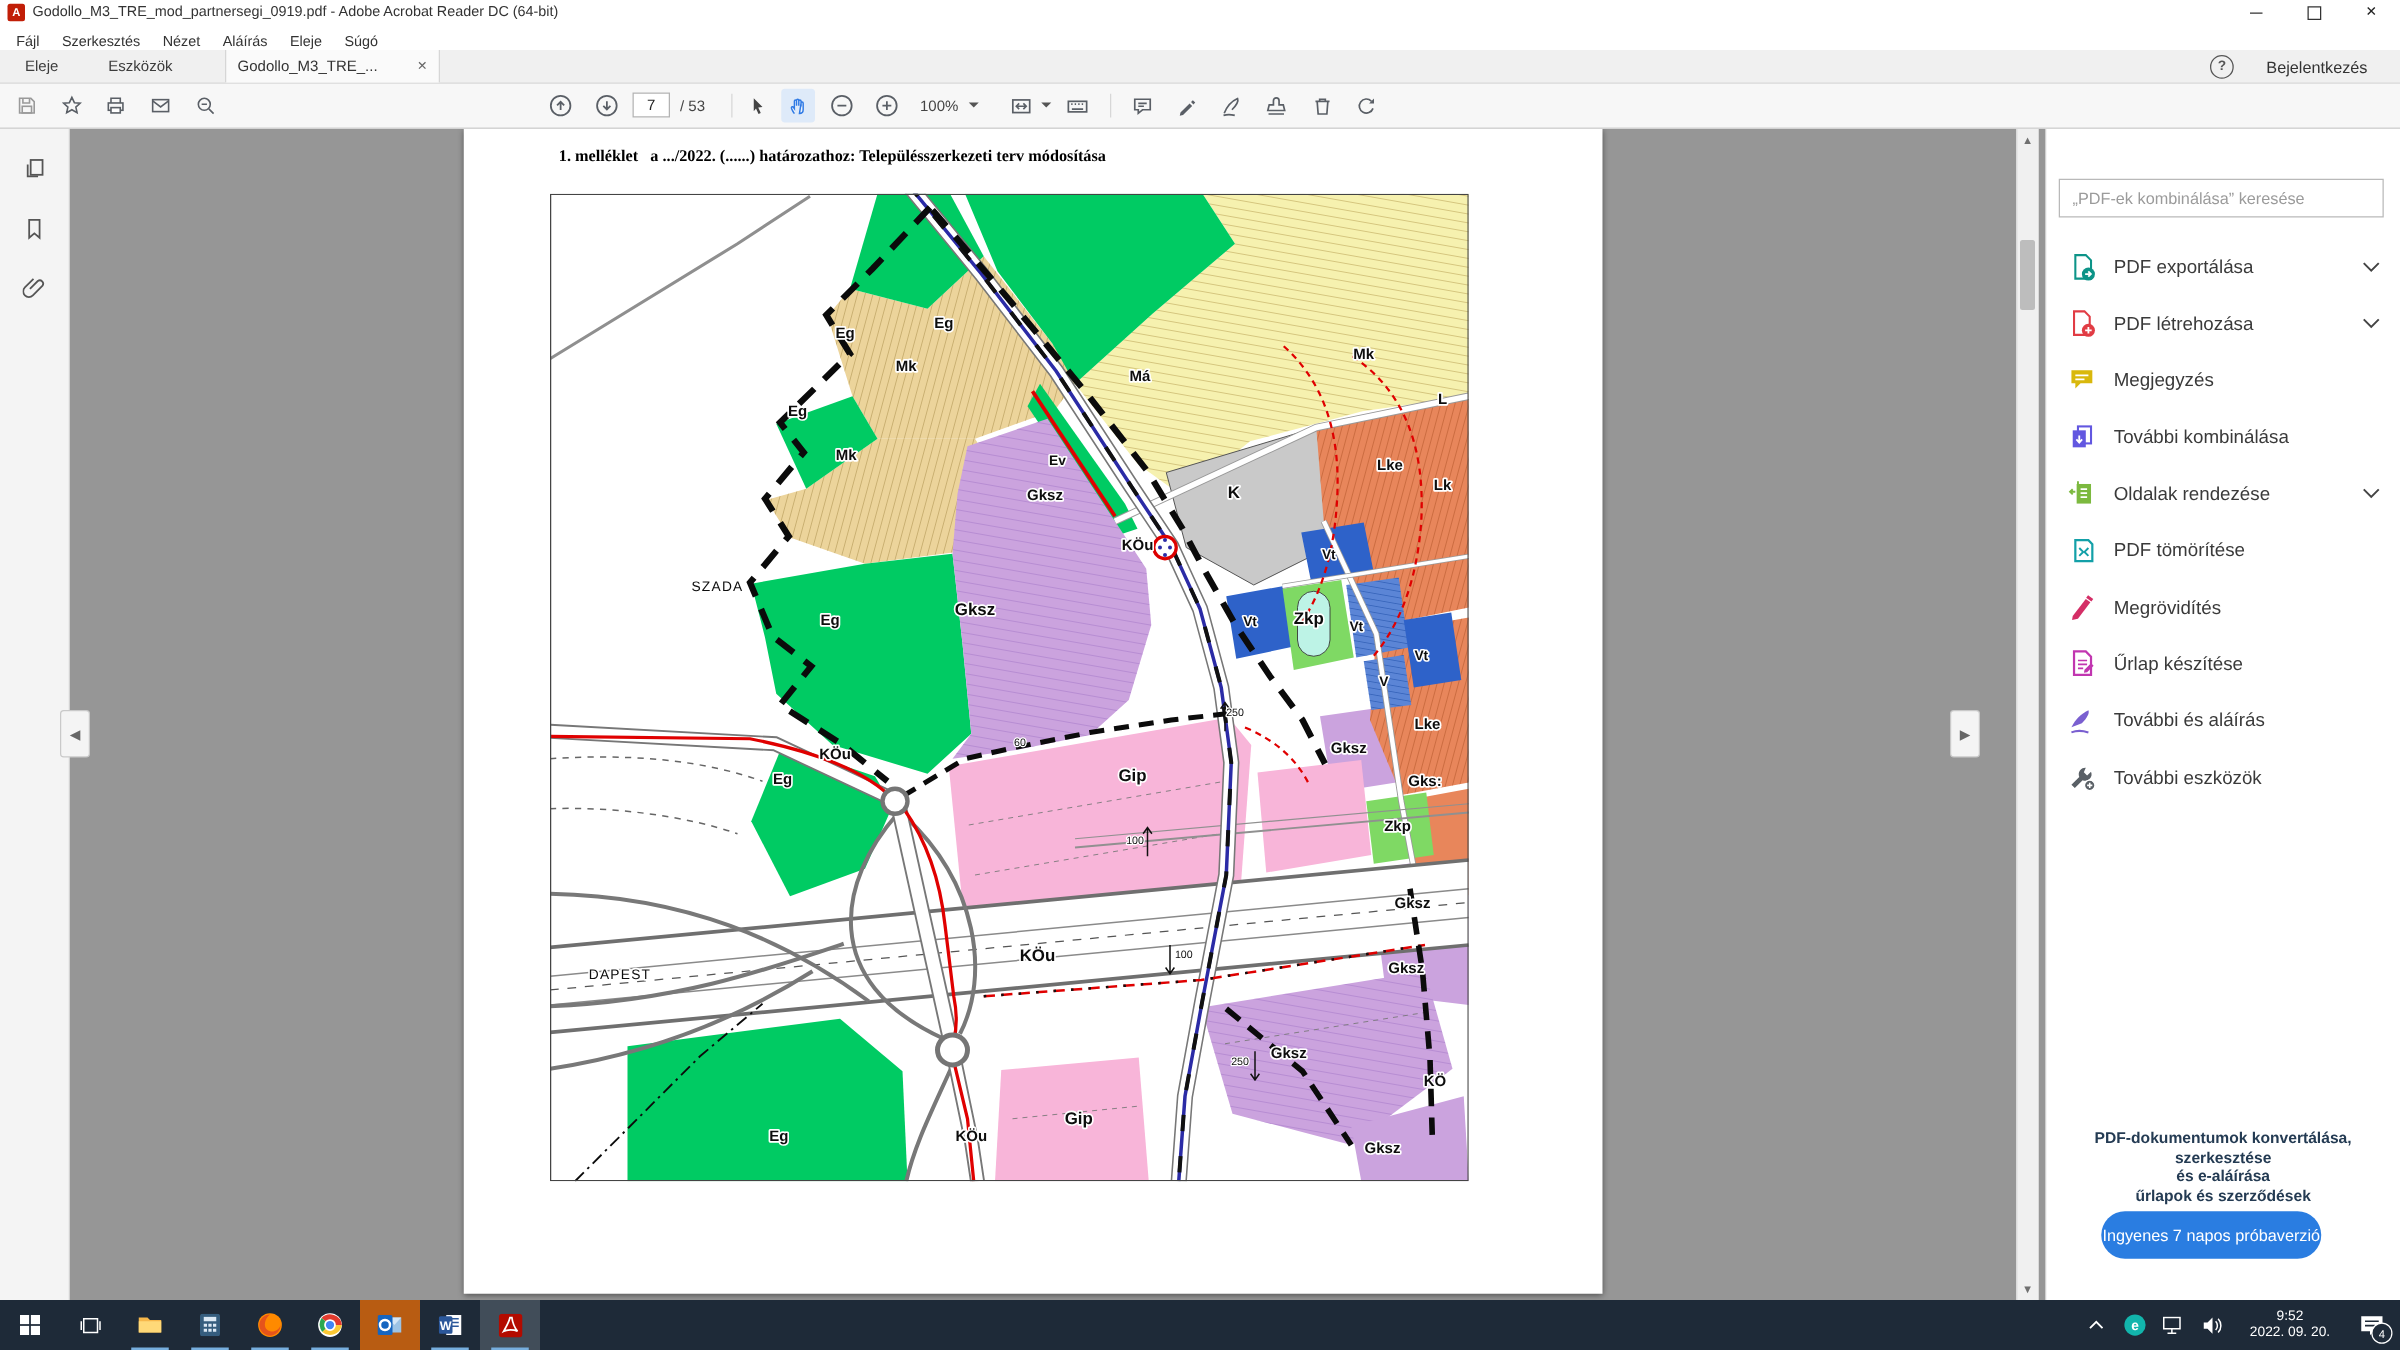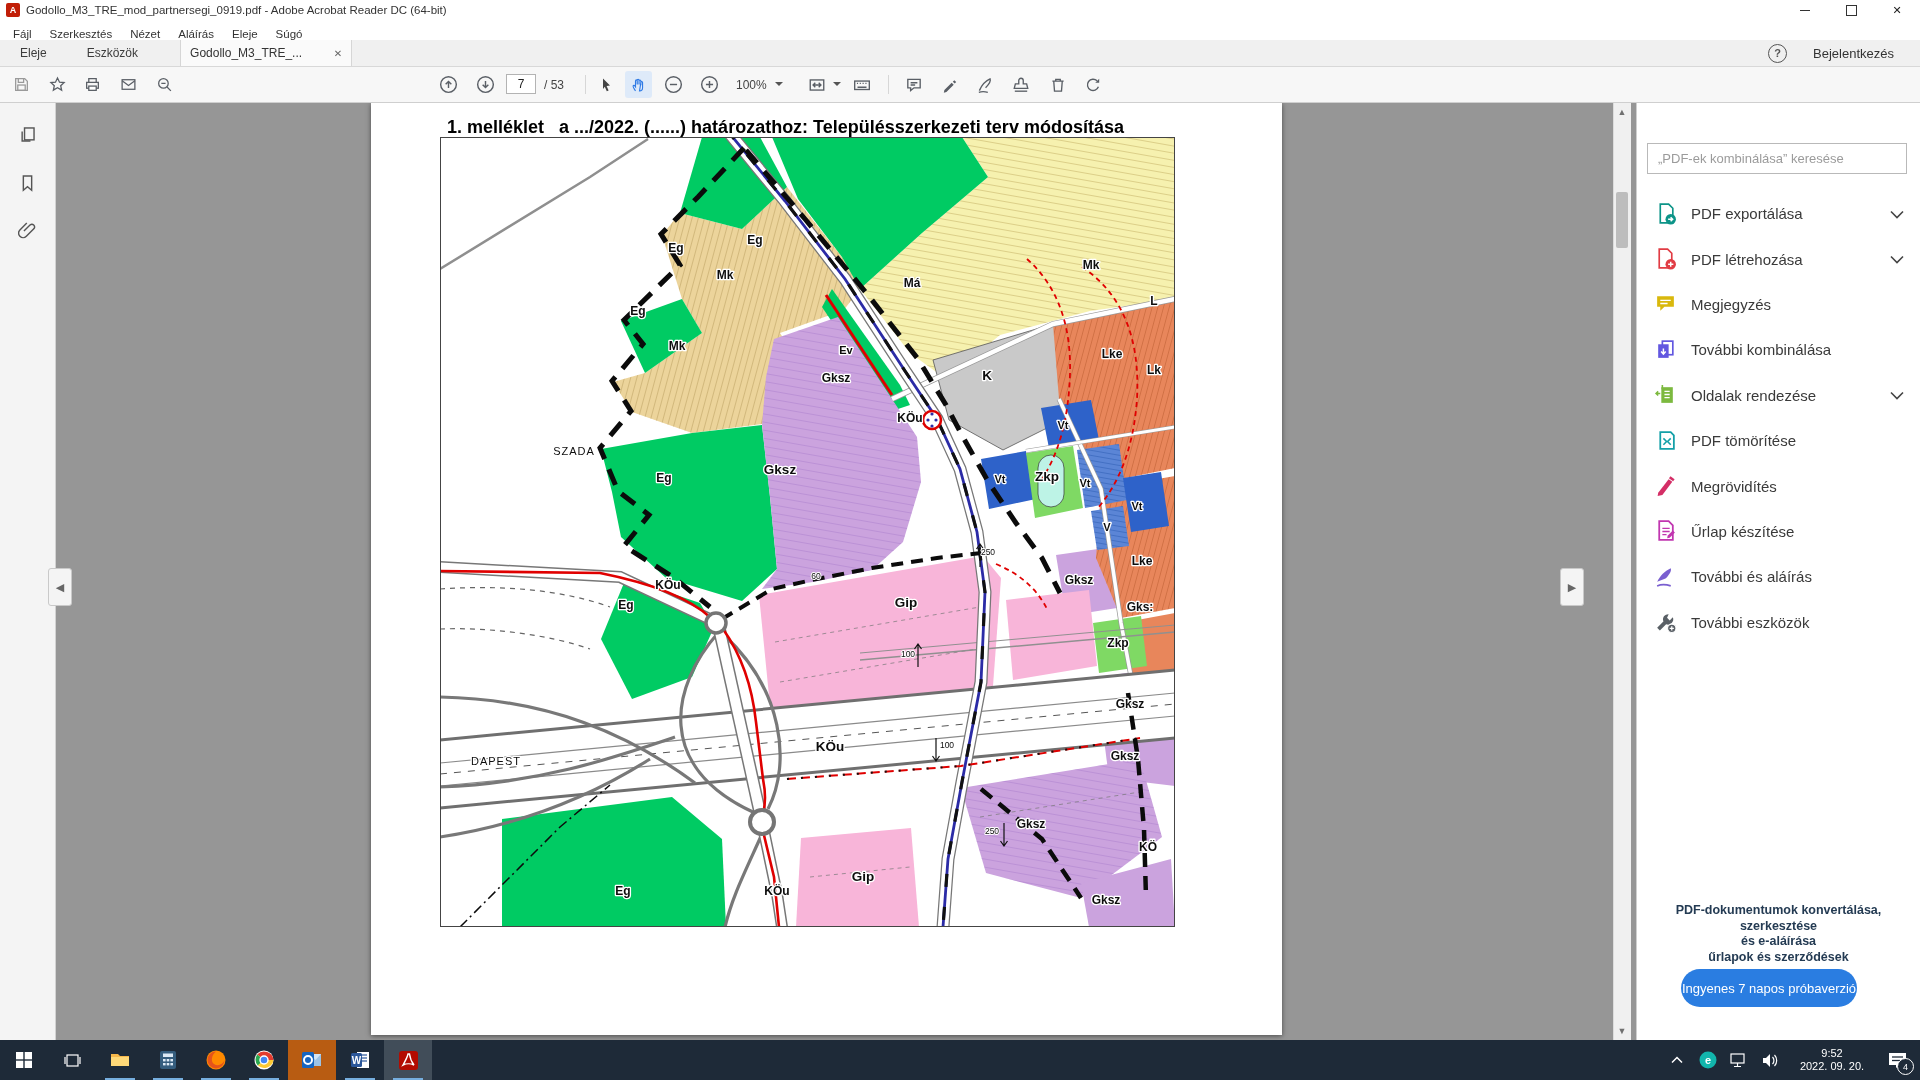--- a/index.html
+++ b/index.html
@@ -39,23 +39,23 @@
   .tlabel{position:absolute;top:11px;font-size:12px;color:#444}
   .caret{position:absolute;top:15px;width:0;height:0;border-left:4px solid transparent;
          border-right:4px solid transparent;border-top:4px solid #555}
   .hand-sel{background:#deeaf9;border-radius:3px}
   
   .leftrail{position:absolute;left:0;top:103px;width:55px;bottom:40px;background:#f4f4f4;
             border-right:1px solid #d2d2d2;z-index:10}
   .rail-ic{width:55px;height:34px;display:flex;align-items:center;justify-content:center;margin-top:14px}
   .page{position:absolute;left:371px;top:103px;width:911px;height:932px;background:#fff;
         box-shadow:0 1px 5px rgba(0,0,0,.5);z-index:5}
-  .pdf-title{position:absolute;left:76px;top:14px;font-family:Liberation Sans, sans-serif;
-             font-weight:bold;font-size:18px;color:#000;white-space:pre}
-  .mapwrap{position:absolute;left:69px;top:34px;width:735px;height:790px}
+  .pdf-title{position:absolute;left:76px;top:14px;font-family:Liberation Serif, serif;
+             font-weight:bold;font-size:13px;color:#000;white-space:pre}
+  .mapwrap{position:absolute;left:69px;top:52px;width:735px;height:790px}
   .navpill{position:absolute;width:22px;height:36px;background:#f4f4f4;border:1px solid #c9c9c9;
            display:flex;align-items:center;justify-content:center;color:#666;font-size:11px;z-index:12;border-radius:3px}
   .scrollbar{position:absolute;left:1613px;width:17px;top:103px;bottom:40px;background:#f0f0f0;
              border-left:1px solid #dcdcdc;z-index:11}
   .sb-arrow{position:absolute;left:3px;width:10px;height:10px;color:#707070;font-size:9px;line-height:10px;text-align:center}
   .sb-thumb{position:absolute;left:2px;width:12px;top:89px;height:56px;background:#bdbdbd;border-radius:2px}
   
   .panel{position:absolute;left:1636px;right:0;top:103px;bottom:40px;background:#fff;
          border-left:1px solid #cfcfcf;z-index:20}
   .search-box{position:absolute;left:10px;right:13px;top:40px;height:31px;border:1px solid #b9b9b9;

